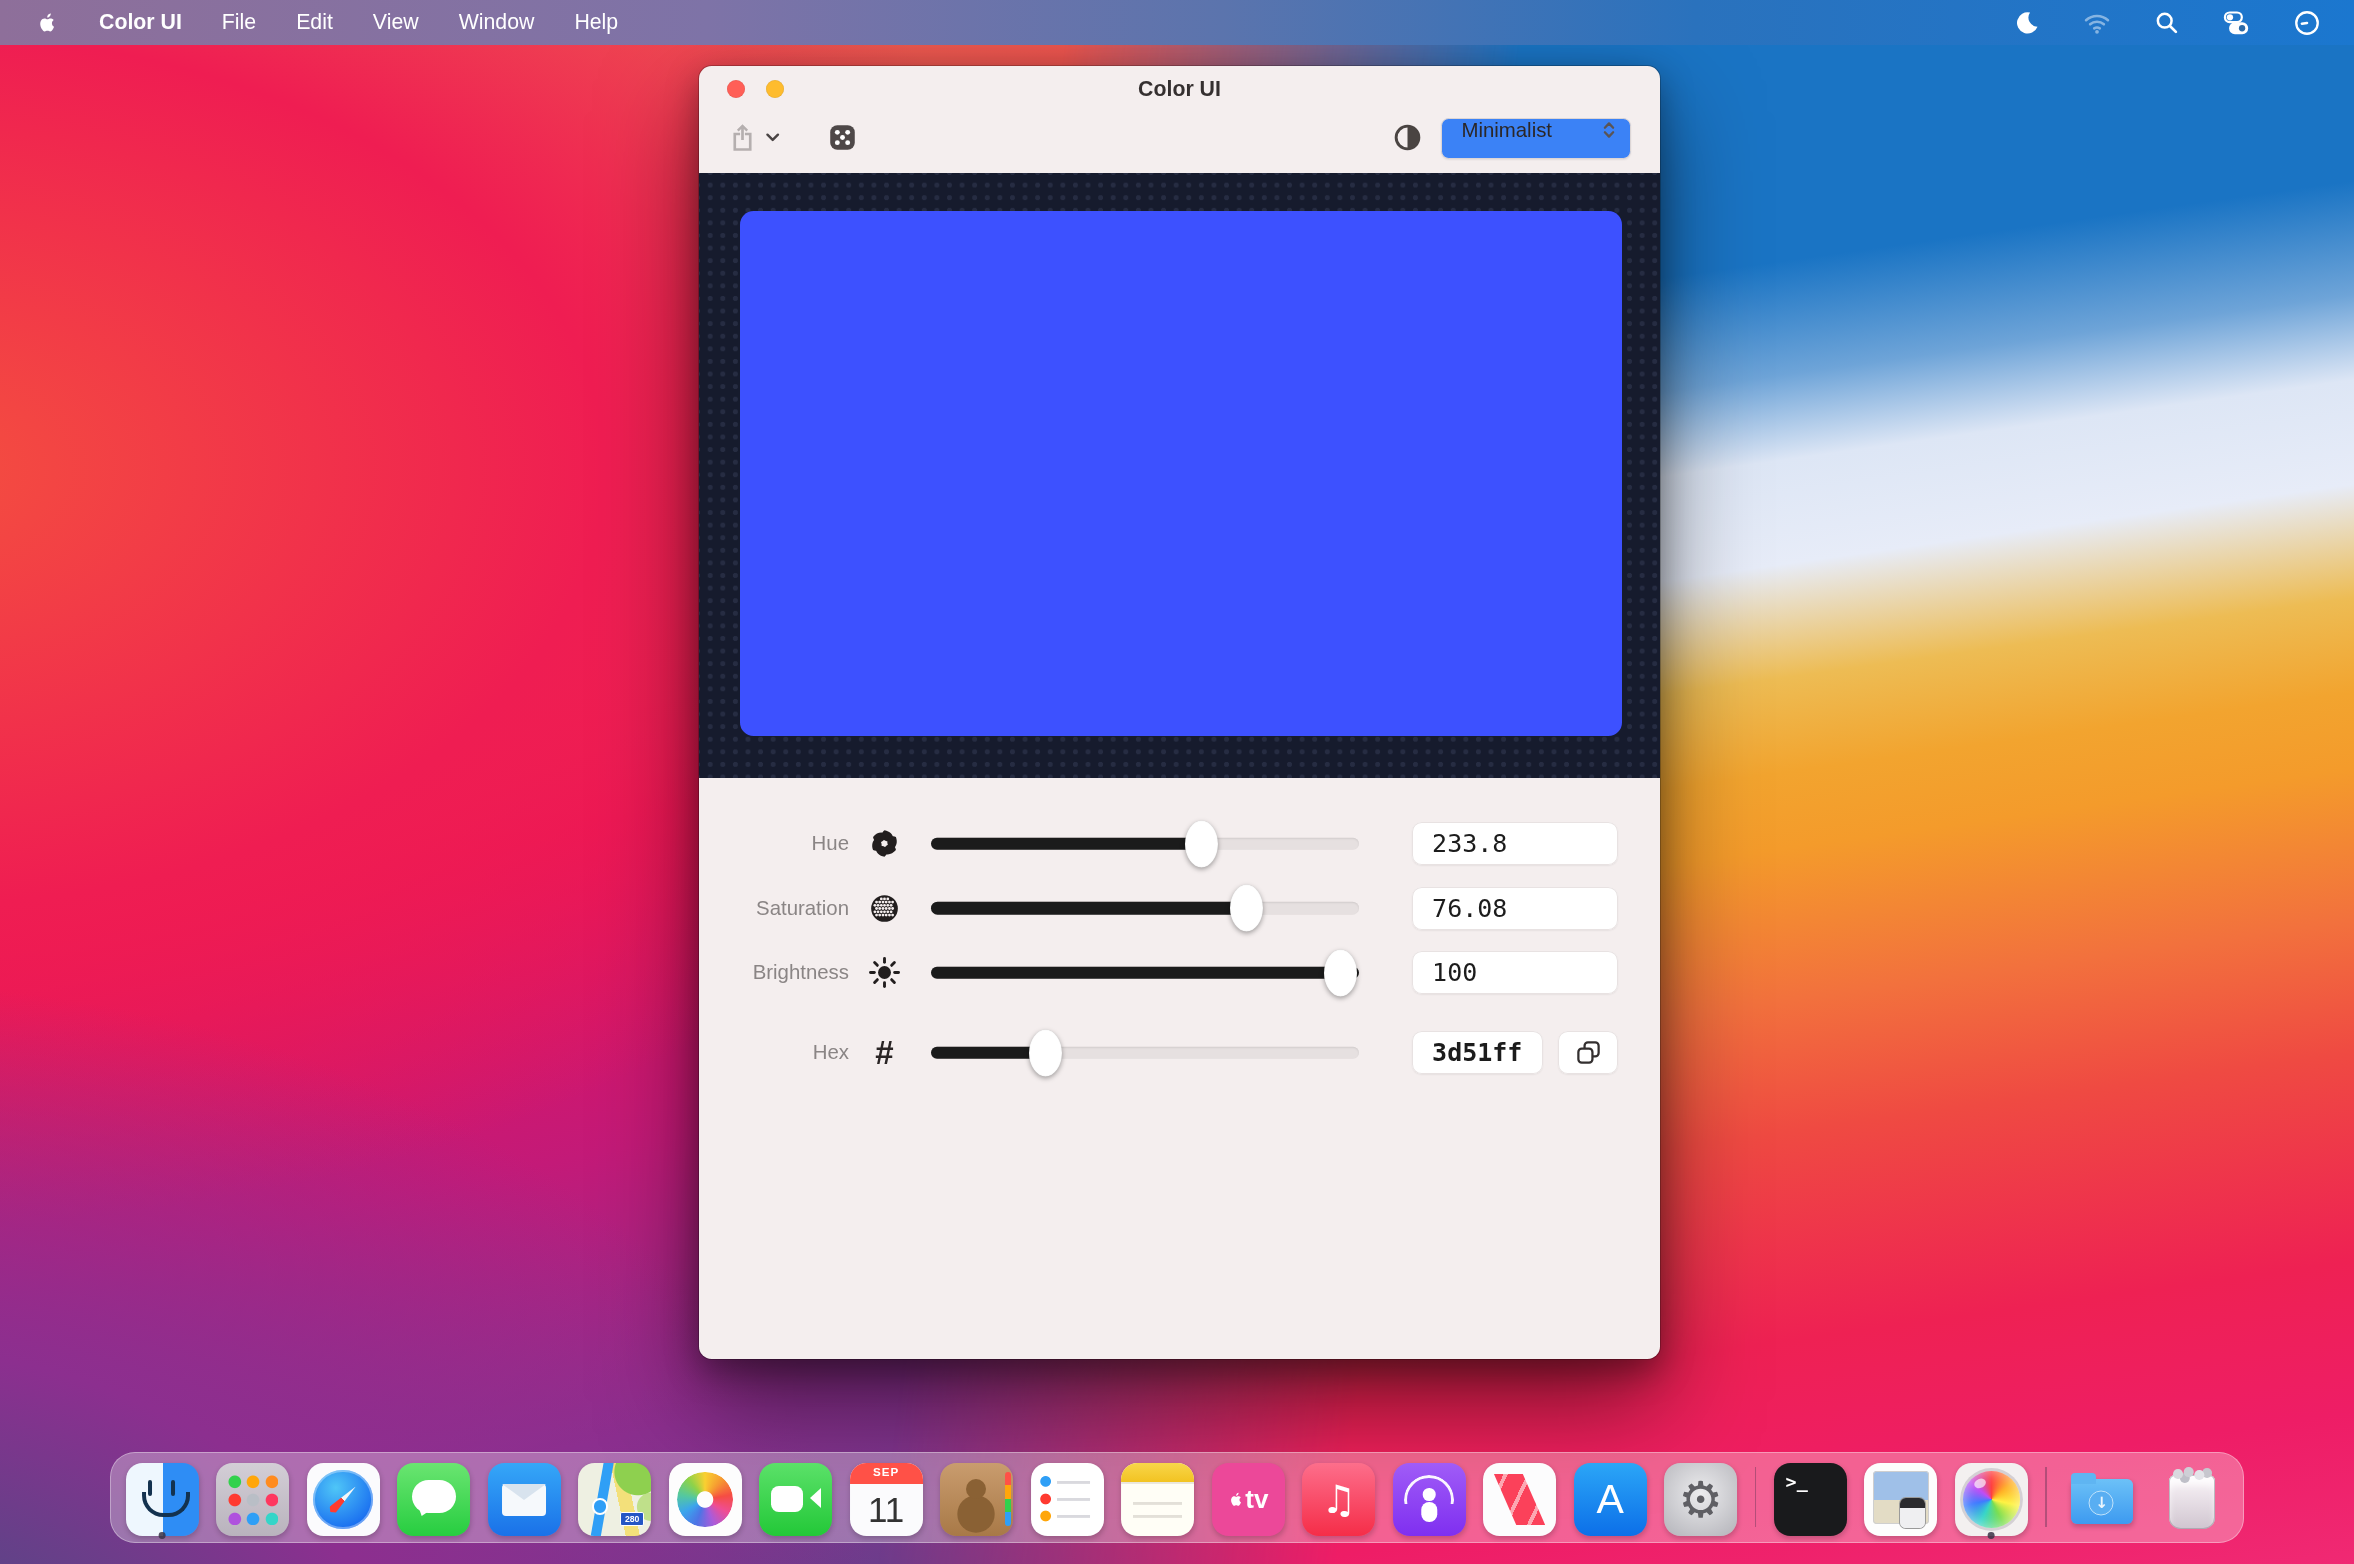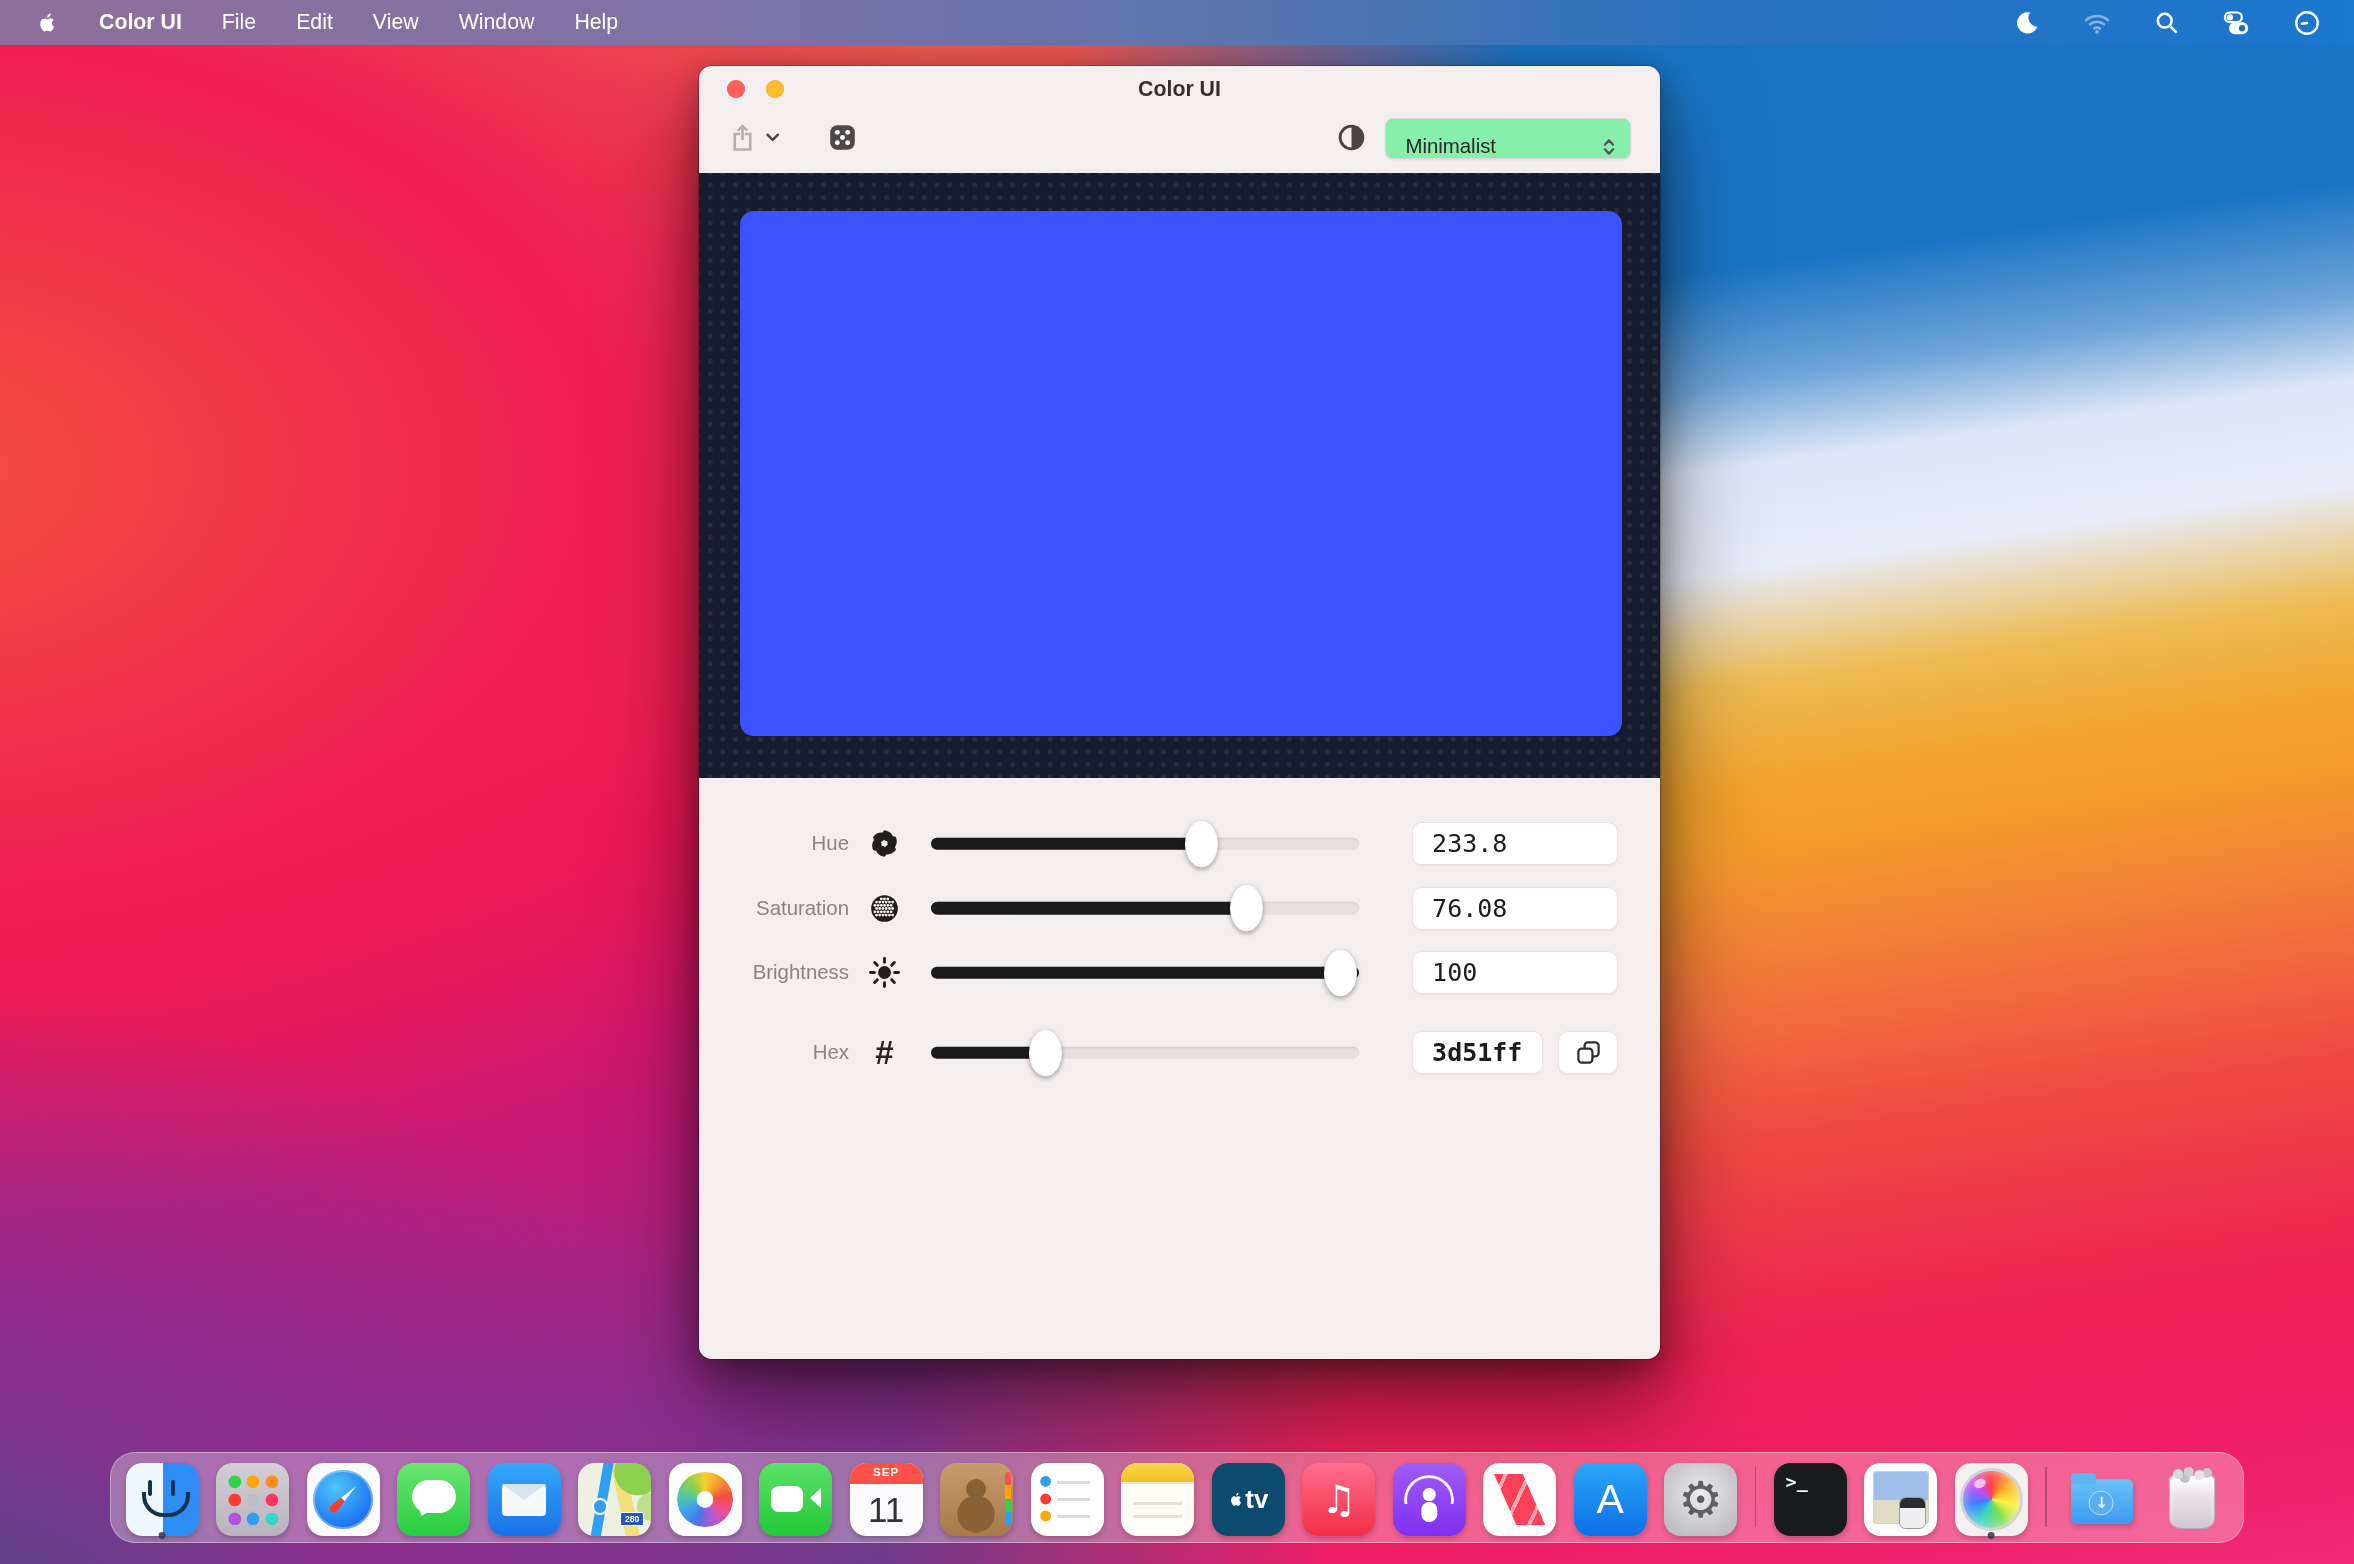--- a/index.html
+++ b/index.html
@@ -38,22 +38,22 @@
   .titlebar { height:46px; display:flex; align-items:center; position:relative; }
   .tl { position:absolute; width:18.4px; height:18.4px; border-radius:50%; top:13.6px; box-shadow: inset 0 0 1px rgba(0,0,0,.25); }
   .tl.close { left:28px; background:#ff5f57; }
   .tl.min { left:67px; background:#febc2e; }
   .wtitle { width:100%; text-align:center; font-weight:700; font-size:21.3px; color:#353030; }
   .toolbar { height:61px; display:flex; align-items:center; padding:0 29px 7.8px 29px; }
   .tbtn { display:flex; align-items:center; justify-content:center; background:none; border:none; cursor:pointer; }
   .share-wrap { display:flex; align-items:center; gap:5.8px; }
   .dice-btn { margin-left:45px; }
   .contrast-btn { margin-left:auto; margin-right:19.4px; }
-  .theme-select { width:246px; height:41px; background:#86efac; border:1px solid #dcd5d5; border-radius:7.8px;
-    display:flex; align-items:flex-end; padding:0 9.7px 0 19.4px; box-shadow:0 1px 1.9px rgba(0,0,0,.08); cursor:pointer; }
+  .theme-select { width:190px; height:41px; background:#3b82f6; border:1px solid #dcd5d5; border-radius:7.8px;
+    display:flex; align-items:flex-start; padding:0 9.7px 0 19.4px; box-shadow:0 1px 1.9px rgba(0,0,0,.08); cursor:pointer; }
   .theme-select .tsv { font-size:20.4px; color:#2b2727; }
   .theme-select .tsa { margin-left:auto; display:flex; }
 
   
   .canvas { position:relative; height:605px; background-color:#161b2d;
     background-image: radial-gradient(circle, #262c42 2.2px, rgba(0,0,0,0) 2.9px);
     background-size:12.6px 12.6px; background-position:4.9px 5.8px; }
   .swatch { position:absolute; left:41px; top:38px; width:882px; height:525px; border-radius:13.6px; }
 
   
@@ -158,21 +158,21 @@
       radial-gradient(circle at 14.6px 53px, #ffa60a 0 4.9px, rgba(0,0,0,0) 5.8px),
       linear-gradient(#d9d9de,#d9d9de), linear-gradient(#d9d9de,#d9d9de), linear-gradient(#d9d9de,#d9d9de);
     background-repeat:no-repeat;
     background-size:auto,auto,auto, 33px 2.9px, 33px 2.9px, 33px 2.9px;
     background-position:0 0,0 0,0 0, 26px 17.5px, 26px 35px, 26px 52px; }
   .dk.notes { background:#fffef6;
     background-image: linear-gradient(#e3e0d8,#e3e0d8), linear-gradient(#e3e0d8,#e3e0d8);
     background-repeat:no-repeat; background-size:49px 2.9px,49px 2.9px; background-position:11.6px 39px,11.6px 52px; }
   .dk.notes::before { content:""; position:absolute; left:0; top:0; right:0; height:18.4px;
     background:linear-gradient(180deg,#f8d64a,#f2c322); box-shadow:0 1.9px 0 #eae6dc; }
-  .dk.appletv { background:#0c4a6e; display:flex; align-items:center; justify-content:center; }
+  .dk.appletv { background:#ec4899; display:flex; align-items:center; justify-content:center; }
   .tvtxt { color:#fff; font-size:26px; font-weight:700; letter-spacing:0; }
   .dk.music { background:linear-gradient(180deg,#fd6e8b,#f52d48); display:flex; align-items:center; justify-content:center; }
   .musicnote { color:#fff; font-size:39px; font-family:"DejaVu Sans",sans-serif; }
   .dk.podcasts { background:linear-gradient(180deg,#a05cf7,#7f2ff0); }
   .dk.podcasts::before { content:""; position:absolute; inset:11.6px; border:3.9px solid rgba(255,255,255,.95); border-radius:50%;
     -webkit-mask:linear-gradient(#000 58%, rgba(0,0,0,0) 58%); mask:linear-gradient(#000 58%, rgba(0,0,0,0) 58%); }
   .pch { position:absolute; left:50%; top:25px; transform:translateX(-50%); width:12.6px; height:12.6px; border-radius:50%; background:#fff; }
   .pcb { position:absolute; left:50%; top:39px; transform:translateX(-50%); width:15.5px; height:19.4px; border-radius:7.8px; background:#fff; }
   .dk.news { background:#fcfcfd; }
   .dk.news::before { content:""; position:absolute; inset:10.7px;

